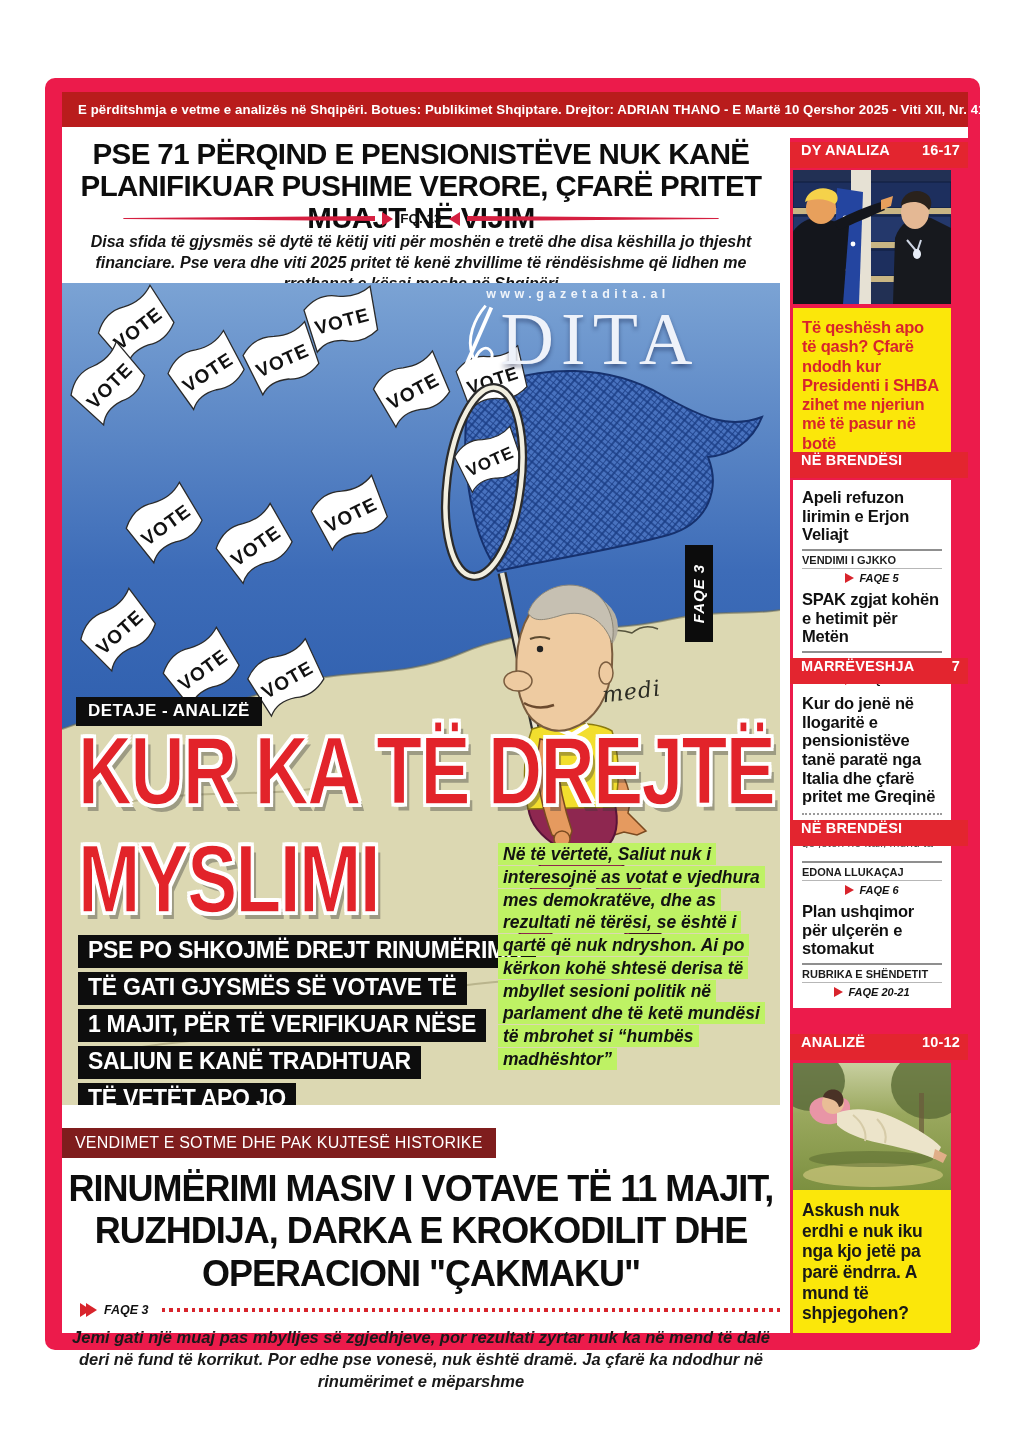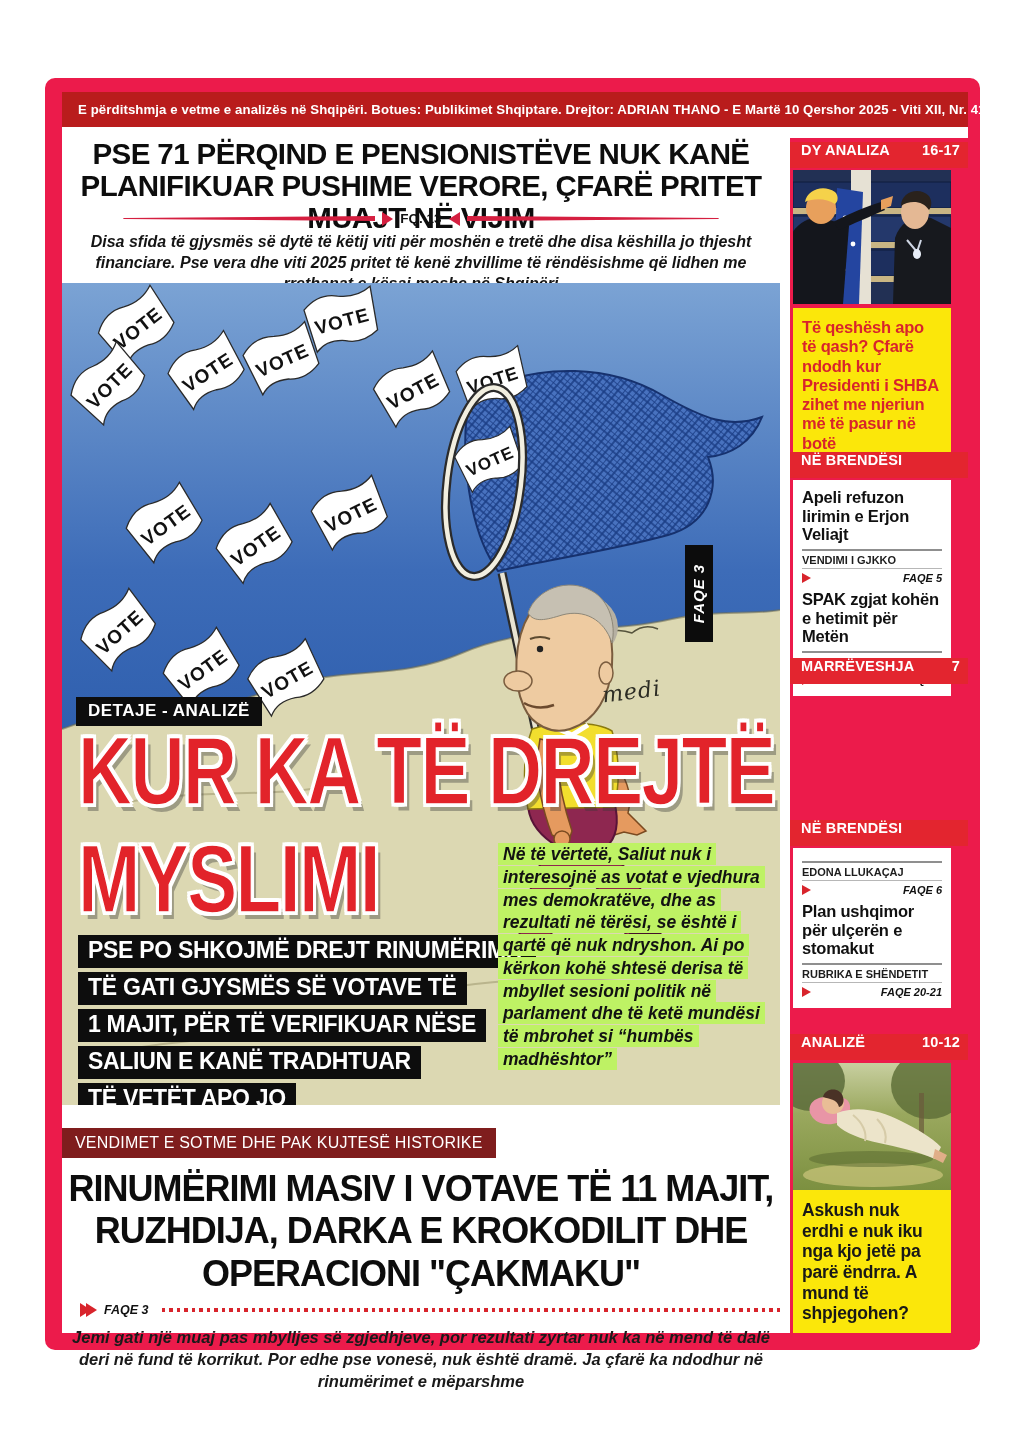--- a/index.html
+++ b/index.html
@@ -77,21 +77,21 @@
       font-weight:800;font-size:14.5px;padding:0 8px 0 11px;letter-spacing:.2px;}
   .photo{position:absolute;left:3px;width:158px;overflow:hidden;z-index:1;background:#222;}
   .ycard{position:absolute;left:3px;width:158px;background:#fbe70a;box-sizing:border-box;padding:10px 9px;z-index:1;overflow:hidden;}
   .ycard-h{color:#d8242c;font-weight:800;font-size:16.5px;line-height:1.17;letter-spacing:-.2px;}
   .ycard-h.dark{color:#181818;font-size:17.5px;line-height:1.18;}
   .ycard-d{color:#d8242c;font-style:italic;font-weight:600;font-size:10.8px;line-height:1.3;margin-top:7px;}
   .wcard{position:absolute;left:3px;width:158px;background:#fff;box-sizing:border-box;padding:8px 9px 4px;z-index:1;}
   .wtitle{font-weight:800;font-size:16.5px;line-height:1.13;color:#101010;letter-spacing:-.2px;}
   .wtag{border-top:2px solid #8f8f8f;border-bottom:1px solid #b7b7b7;font-weight:800;font-size:11px;
       color:#1c1c1c;padding:3px 0 2px;margin:5px 0 3px;}
-  .wref{display:flex;justify-content:space-between;align-items:center;gap:5px;font-style:italic;font-weight:700;
+  .wref{display:flex;justify-content:center;align-items:center;gap:5px;font-style:italic;font-weight:700;
       font-size:11px;color:#111;margin:2px 0 6px;}
   .tri-sm{width:0;height:0;border-left:9px solid #d8242c;border-top:5.5px solid transparent;border-bottom:5.5px solid transparent;}
   .dotline{border-bottom:2px dotted #9a9a9a;margin:7px 0 6px;}
   .gdeck{font-style:italic;font-size:12px;line-height:1.3;color:#4c4c4c;padding-bottom:4px;}
 </style>
 </head>
 <body>
 
 <div class="page">
   <div class="frame">
@@ -218,20 +218,30 @@
               <path d="M468,330 C452,356 450,398 462,424 C470,442 490,452 508,446 C534,438 548,412 550,382 C552,352 544,326 524,314 C502,302 478,310 468,330 Z" fill="#eecba1" stroke="#7a5c3e" stroke-width="2"></path>
               <path d="M466,330 C474,306 506,294 530,308 C548,318 554,342 550,360 C542,336 522,326 500,332 C484,337 472,340 466,330 Z" fill="#c6c0b2" stroke="#8d8778" stroke-width="1"></path>
               <ellipse cx="456" cy="398" rx="14" ry="10" fill="#eecba1" stroke="#7a5c3e" stroke-width="1.5"></ellipse>
               <circle cx="478" cy="366" r="3.2" fill="#222"></circle>
               <path d="M468,356 Q478,352 488,356" stroke="#5c4a30" stroke-width="2" fill="none"></path>
               <path d="M462,420 Q476,428 492,422" stroke="#6b4a2e" stroke-width="2.5" fill="none"></path>
               <ellipse cx="544" cy="390" rx="7" ry="11" fill="#eecba1" stroke="#7a5c3e" stroke-width="1.5"></ellipse>
             </g>
           </svg>
 
+          <div class="logo">
+            <div class="logo-url">www.gazetadita.al</div>
+            <div class="logo-name">
+              <svg width="42" height="76" viewBox="0 0 44 78">
+                <path d="M30,4 C18,18 10,38 16,56 C20,68 32,70 36,60 C39,52 32,46 26,50 C16,57 18,72 32,74" stroke="#fff" stroke-width="3" fill="none"></path>
+                <line x1="36" y1="6" x2="8" y2="70" stroke="#fff" stroke-width="4"></line>
+              </svg>
+              <span>DITA</span>
+            </div>
+          </div>
 
           <div class="kicker-label">DETAJE - ANALIZË</div>
           <div class="bigred big-line-1">KUR KA TË DREJTË</div>
           <div class="bigred big-line-2">MYSLIMI</div>
 
           <div class="sub-lines">
             <div class="sub-line">PSE PO SHKOJMË DREJT RINUMËRIMIT</div>
             <div class="sub-line">TË GATI GJYSMËS SË VOTAVE TË</div>
             <div class="sub-line">1 MAJIT, PËR TË VERIFIKUAR NËSE</div>
             <div class="sub-line">SALIUN E KANË TRADHTUAR</div>
@@ -309,20 +319,25 @@
             <span>FAQE 5</span>
           </div>
           <div class="wtitle">SPAK zgjat kohën e hetimit për Metën</div>
           <div class="wtag">REAGIM AKUZUES</div>
           <div class="wref">
             <span class="tri-sm"></span>
             <span>FAQE 4</span>
           </div>
         </div>
 
+        <div class="wcard" style="top:548px">
+          <div class="wtitle">Kur do jenë në llogaritë e pensionistëve tanë paratë nga Italia dhe çfarë pritet me Greqinë</div>
+          <div class="dotline"></div>
+          <div class="gdeck">Kur një shtetas shqiptar që jeton në Itali, mund ta bëjë aplikimin për lidhjen e pensionit në shtetin italian</div>
+        </div>
 
         <div class="wcard" style="top:710px">
           <div class="wtag">EDONA LLUKAÇAJ</div>
           <div class="wref">
             <span class="tri-sm"></span>
             <span>FAQE 6</span>
           </div>
           <div class="wtitle">Plan ushqimor për ulçerën e stomakut</div>
           <div class="wtag">RUBRIKA E SHËNDETIT</div>
           <div class="wref">

